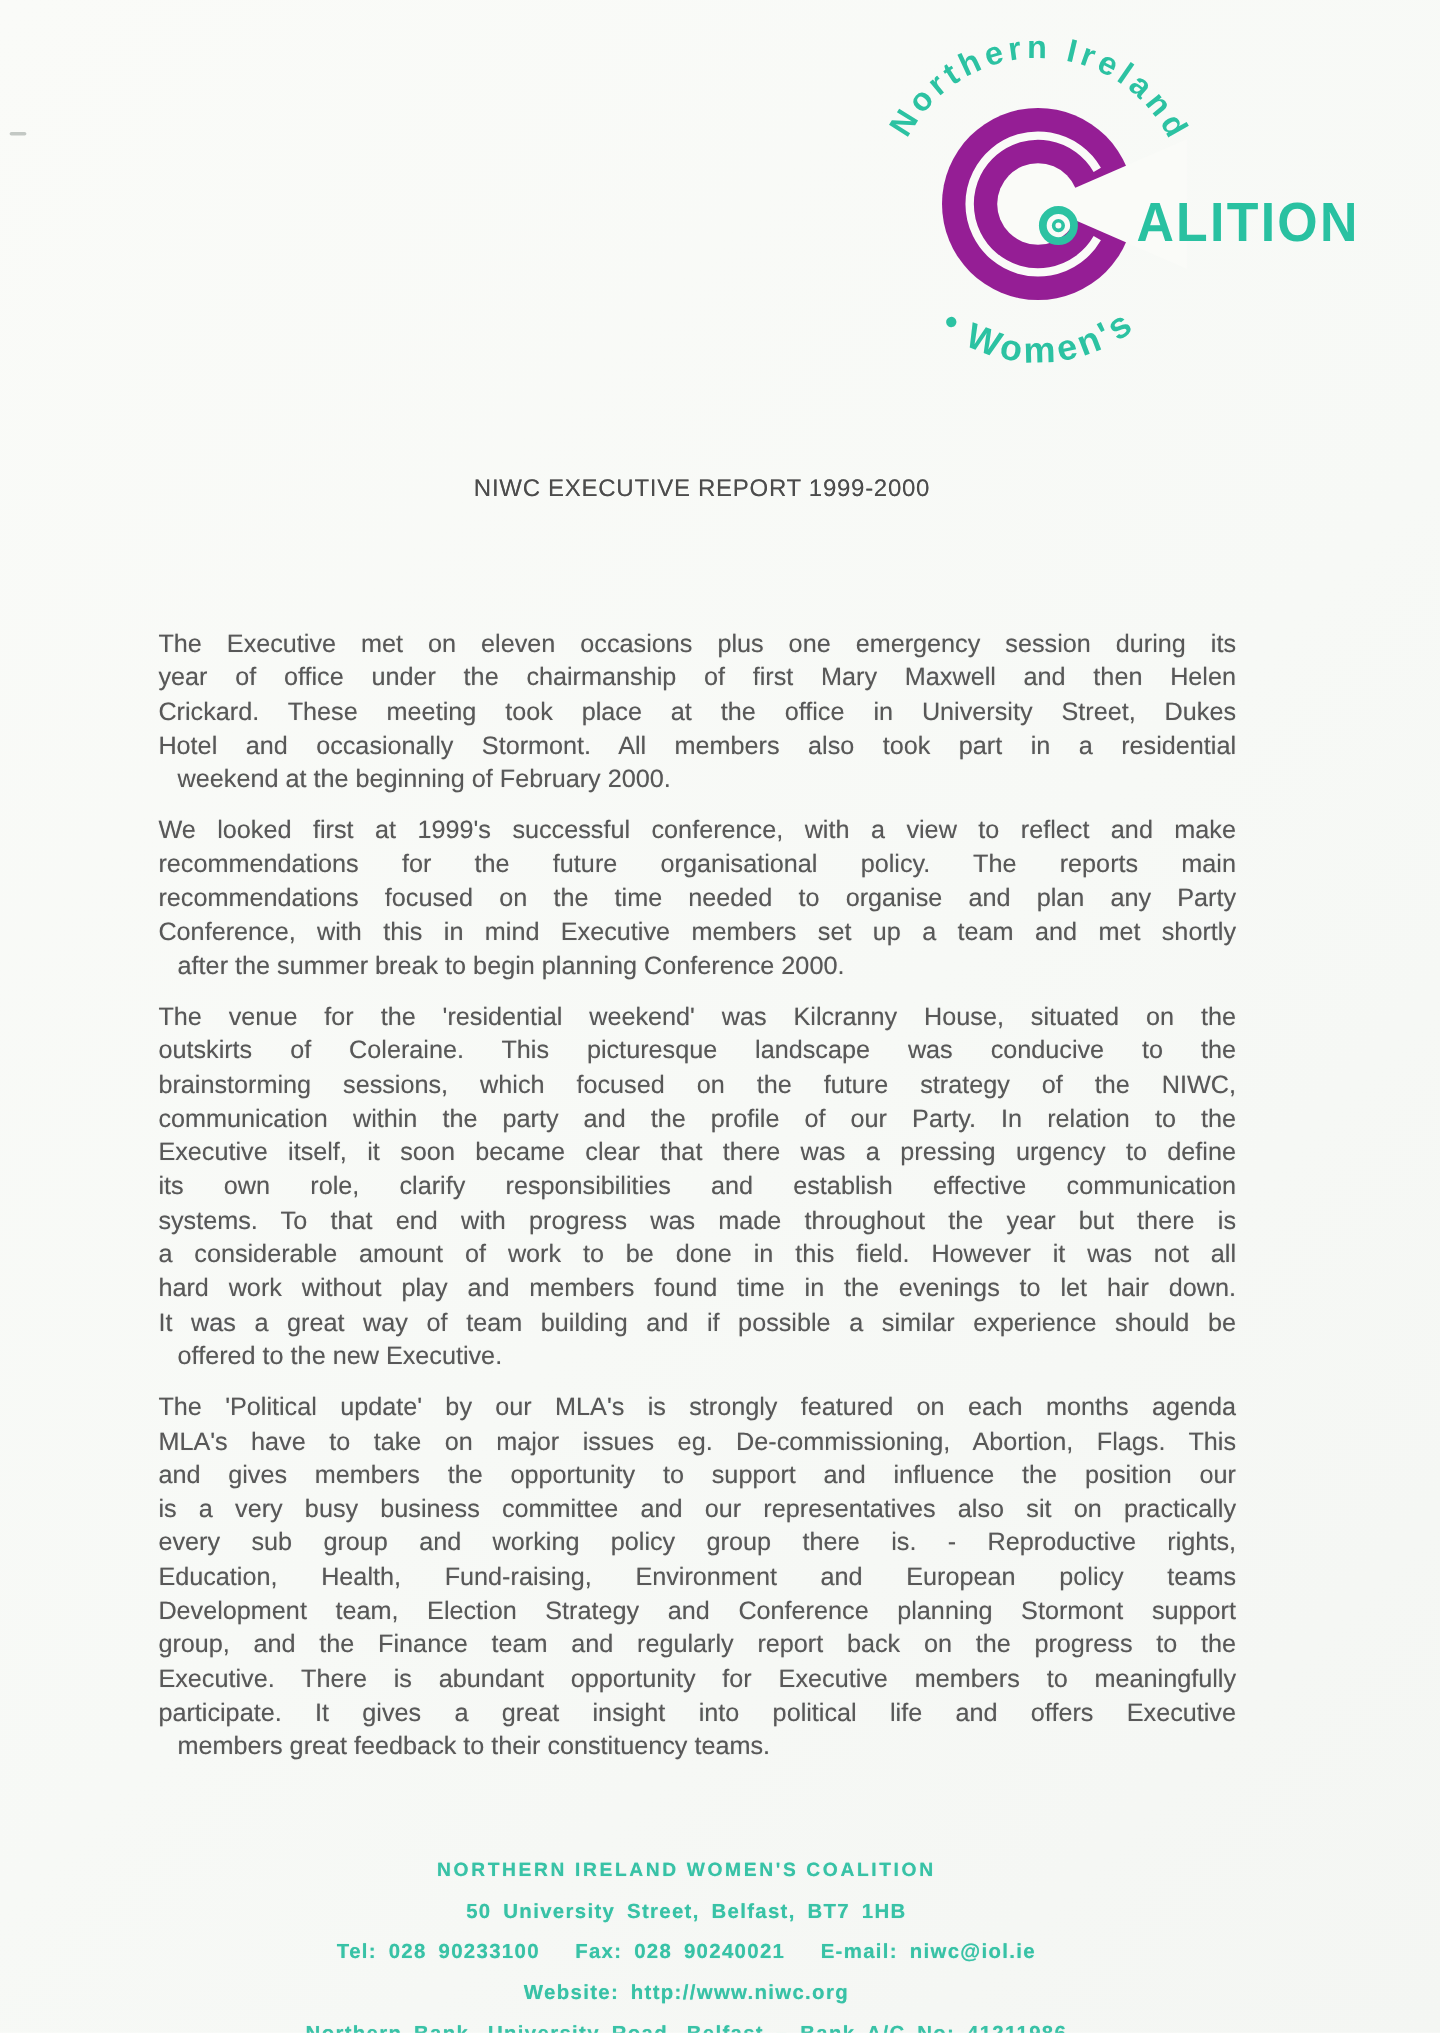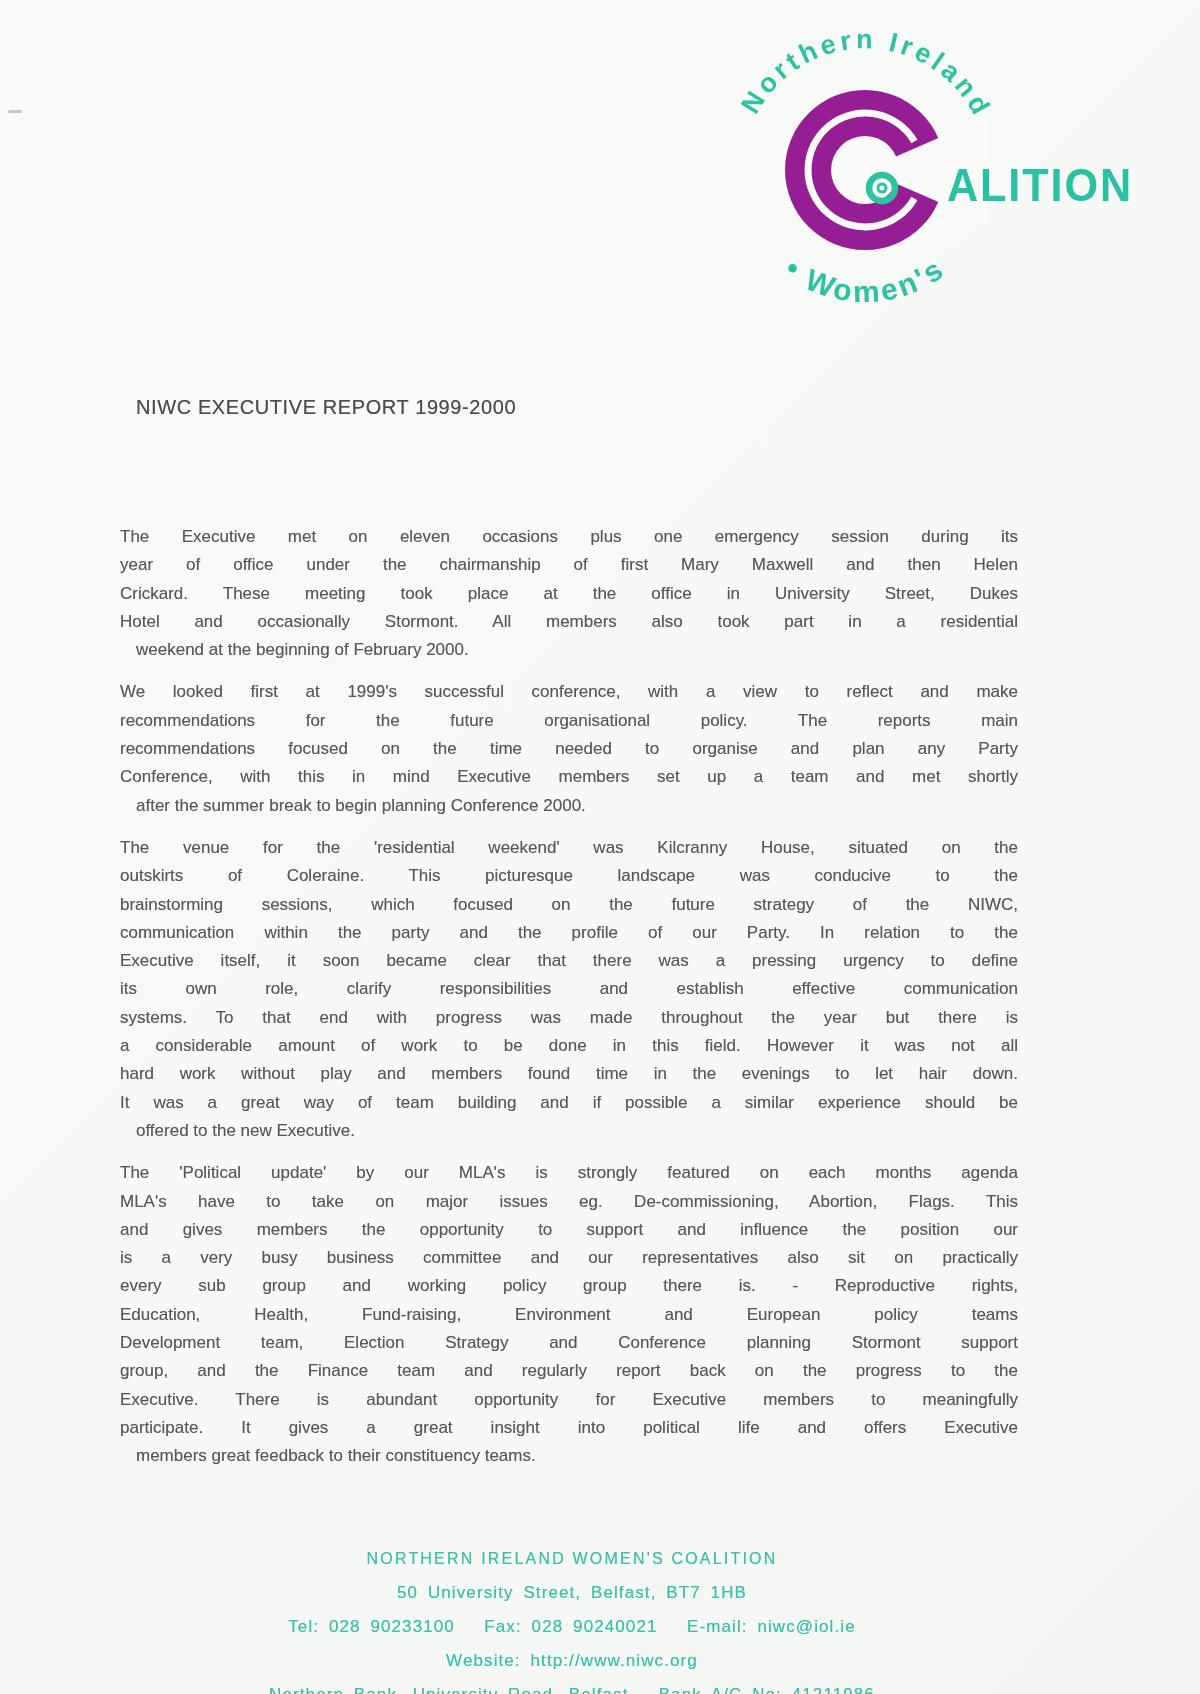--- a/index.html
+++ b/index.html
@@ -13,35 +13,35 @@
 
   
   .logo{position:absolute;left:655px;top:22px;width:480px;height:300px;}
   .logo text{font-family:"Liberation Sans","DejaVu Sans",sans-serif;font-weight:bold;}
   .arc-text{font-size:27px;letter-spacing:4px;fill:#2cc2a2;}
   .arc-text-bottom{font-size:30px;letter-spacing:3px;fill:#2cc2a2;}
   .wordmark-text{font-size:46px;letter-spacing:2px;fill:#29c1a1;}
 
   
   .title{
-    position:absolute;left:136px;top:396px;width:898px;
+    position:absolute;left:136px;top:396px;width:898px;text-align:center;
     font-size:20px;color:#4c4c4c;letter-spacing:0.6px;
     text-shadow:0 0 0.5px rgba(76,76,76,0.65);
   }
 
   
-  .body-text{position:absolute;left:120px;top:523px;width:898px;color:#585858;
-    font-size:17px;text-shadow:0 0 0.6px rgba(95,95,95,0.55);}
+  .body-text{position:absolute;left:132px;top:523px;width:898px;color:#585858;
+    font-size:21px;text-shadow:0 0 0.6px rgba(95,95,95,0.55);}
   .para{margin:0 0 14px 0;}
   .line{height:28.3px;line-height:28.3px;text-align:justify;text-align-last:justify;white-space:normal;}
   .line.para-last{text-align-last:left;margin-left:16px;}
 
   
   .footer{position:absolute;left:0;top:1542px;width:1120px;text-align:center;color:#38c2a6;}
-  .footer-line{height:34px;line-height:34px;font-weight:normal;white-space:pre-wrap;
+  .footer-line{height:34px;line-height:34px;font-weight:bold;white-space:pre-wrap;
     text-shadow:0 0 0.6px rgba(56,194,166,0.7);padding-left:24px;}
   .footer-line.org{font-size:16px;letter-spacing:2.2px;}
   .footer-line.small{font-size:17px;letter-spacing:1.1px;word-spacing:4px;}
 </style>
 </head>
 <body>
 
 <div class="page">
 
   <div class="scan-artifact"></div>

